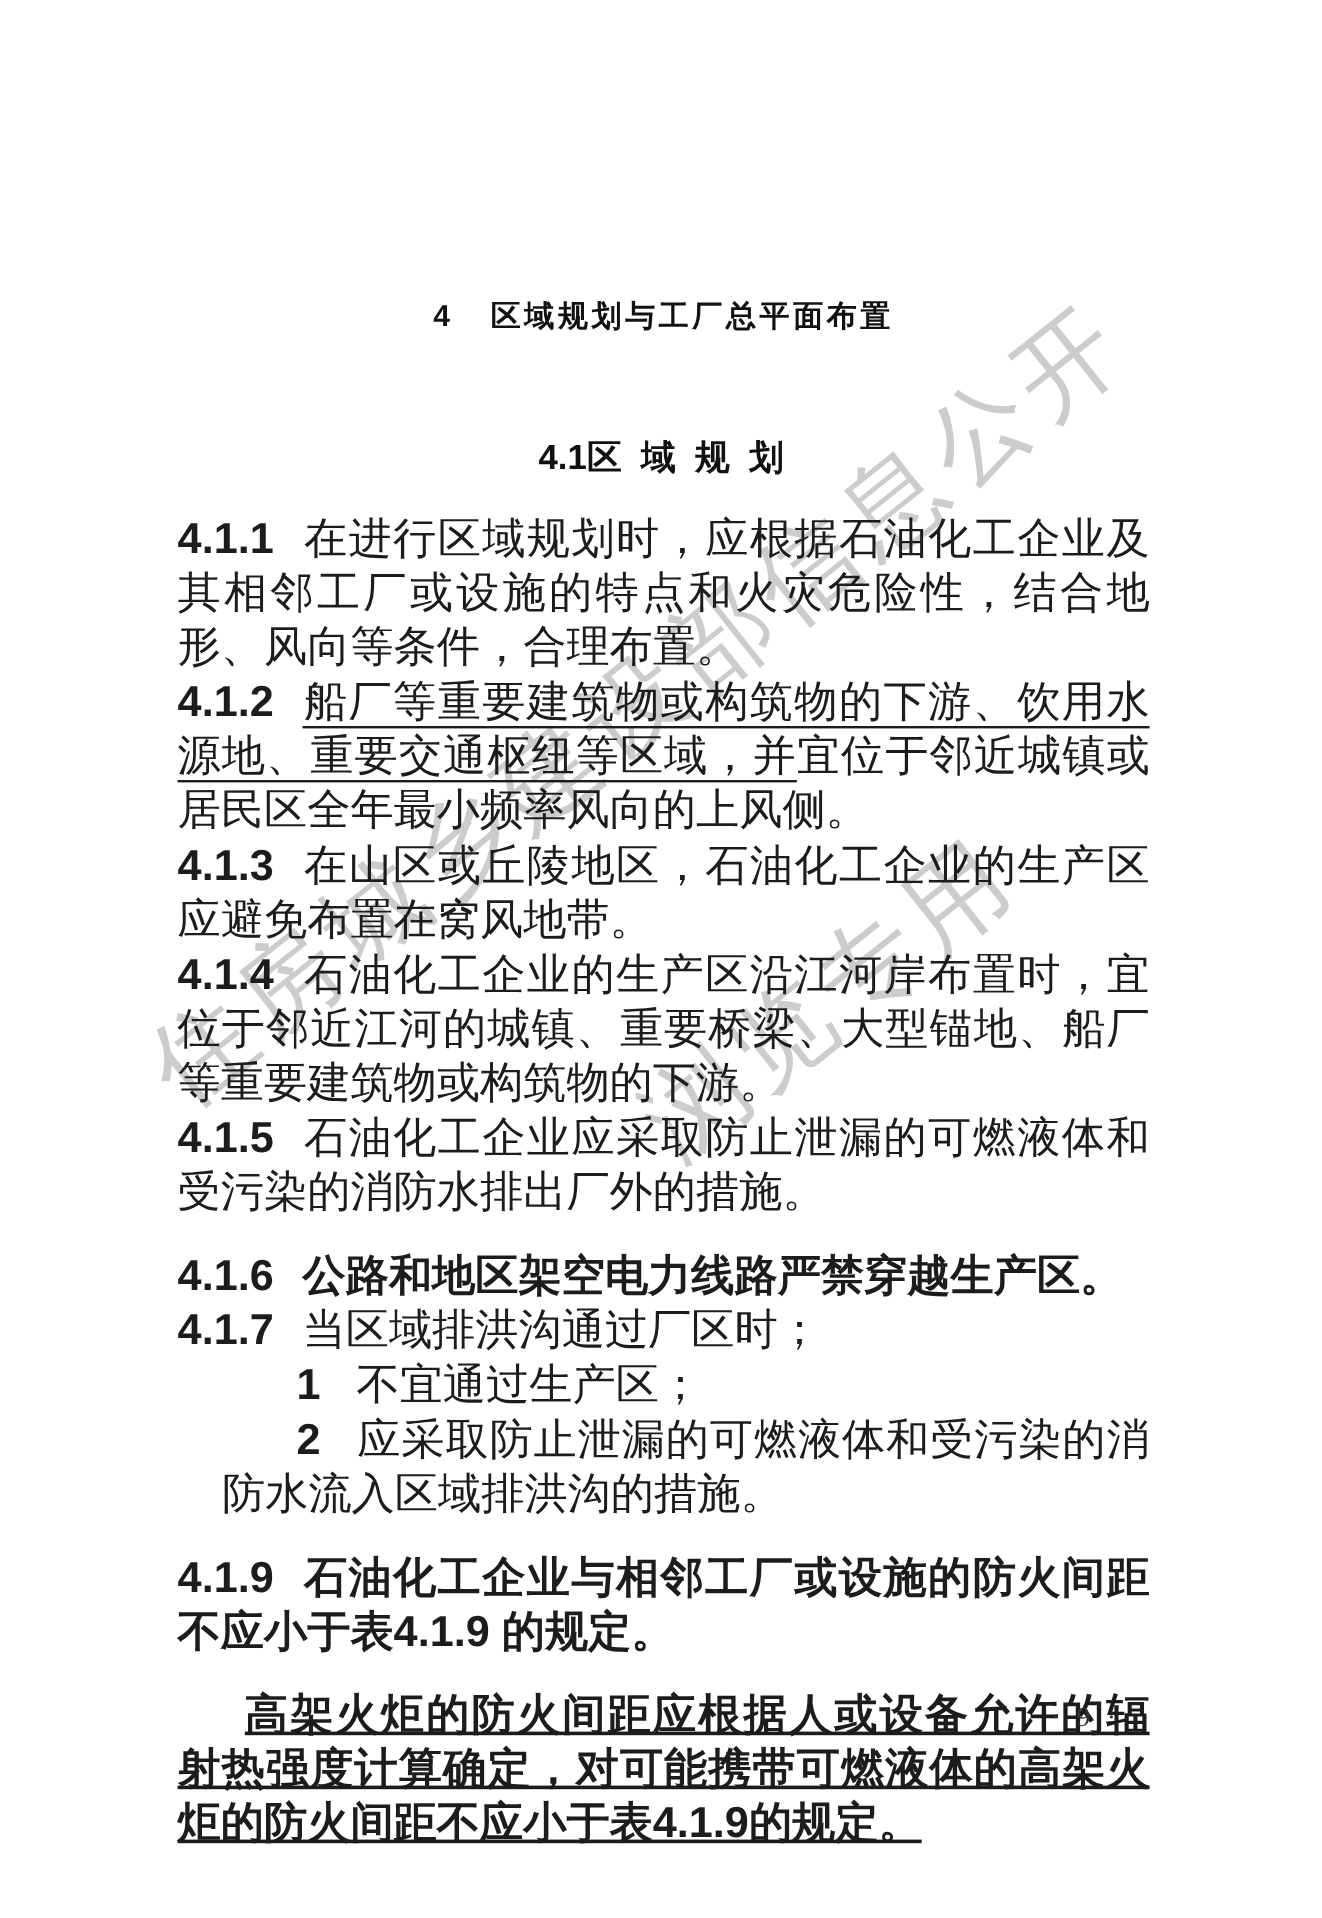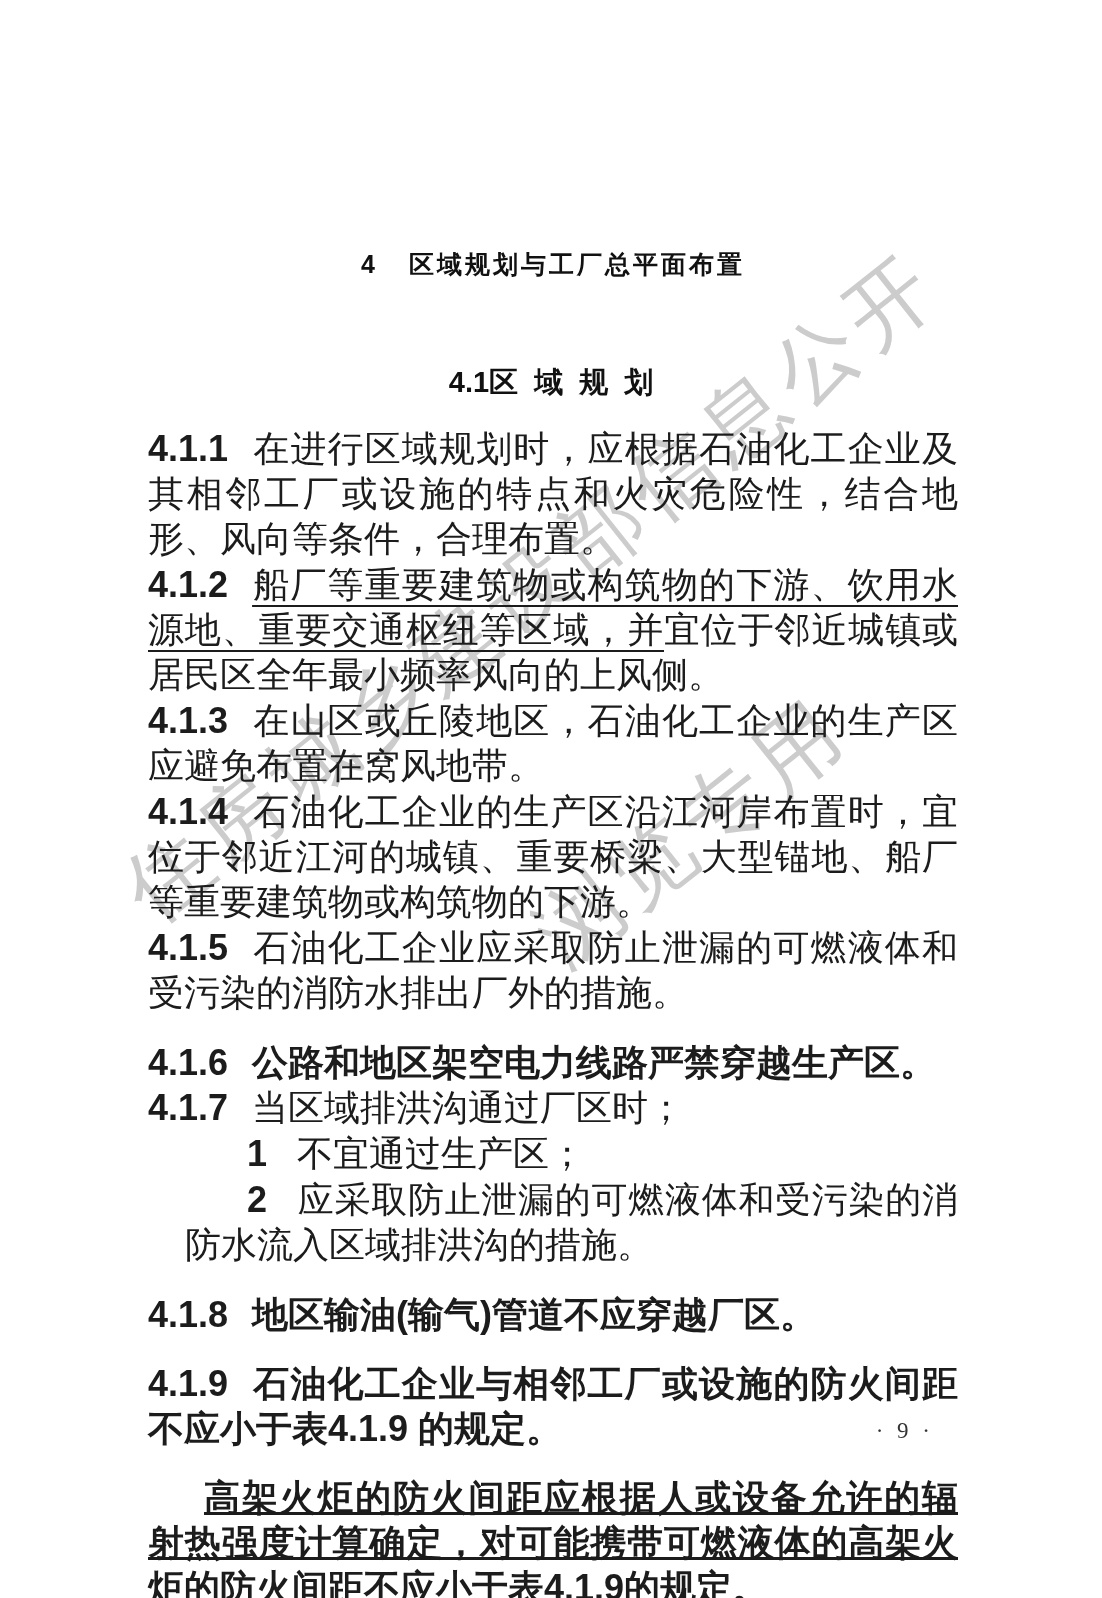--- a/index.html
+++ b/index.html
@@ -127,21 +127,20 @@
       <p class="clause"><span class="num">4.1.5</span><span>石油化工企业应采取防止泄漏的可燃液体和受污染的消防水排出厂外的措施。</span></p>
 
       <p class="clause mandatory"><span class="num">4.1.6</span><span>公路和地区架空电力线路严禁穿越生产区。</span></p>
 
       <p class="clause"><span class="num">4.1.7</span><span>当区域排洪沟通过厂区时；</span></p>
 
       <p class="clause sub-item"><span class="sub-num">1</span><span>不宜通过生产区；</span></p>
 
       <p class="clause sub-item"><span class="sub-num">2</span><span>应采取防止泄漏的可燃液体和受污染的消防水流入区域排洪沟的措施。</span></p>
 
-      <p class="clause mandatory"><span class="num">4.1.8</span><span>地区输油(输气)管道不应穿越厂区。</span></p>
 
       <p class="clause mandatory"><span class="num">4.1.9</span><span>石油化工企业与相邻工厂或设施的防火间距不应小于表4.1.9 的规定。</span></p>
 
       <p class="clause mandatory indent2"><span>高架火炬的防火间距应根据人或设备允许的辐射热强度计算确定，对可能携带可燃液体的高架火炬的防火间距不应小于表4.1.9的规定。</span></p>
 
     </div>
   </div>
 
   <div class="page-number">· 9 ·</div>
 

